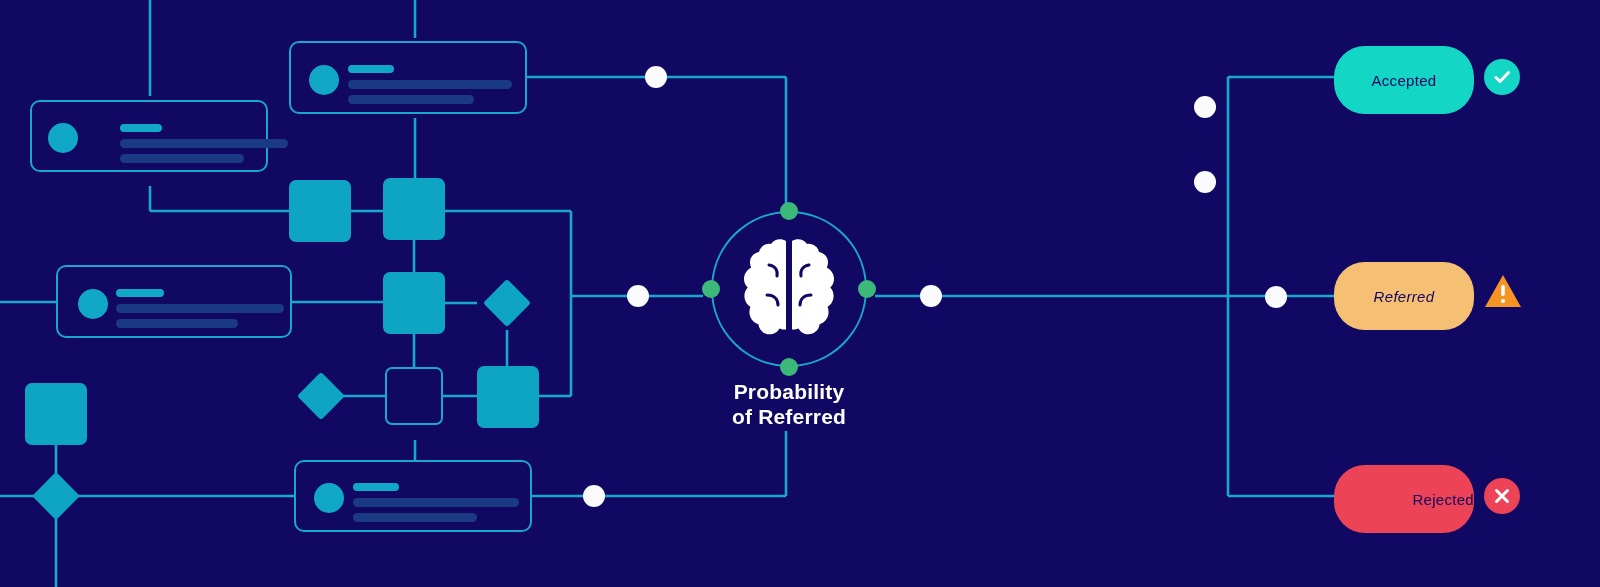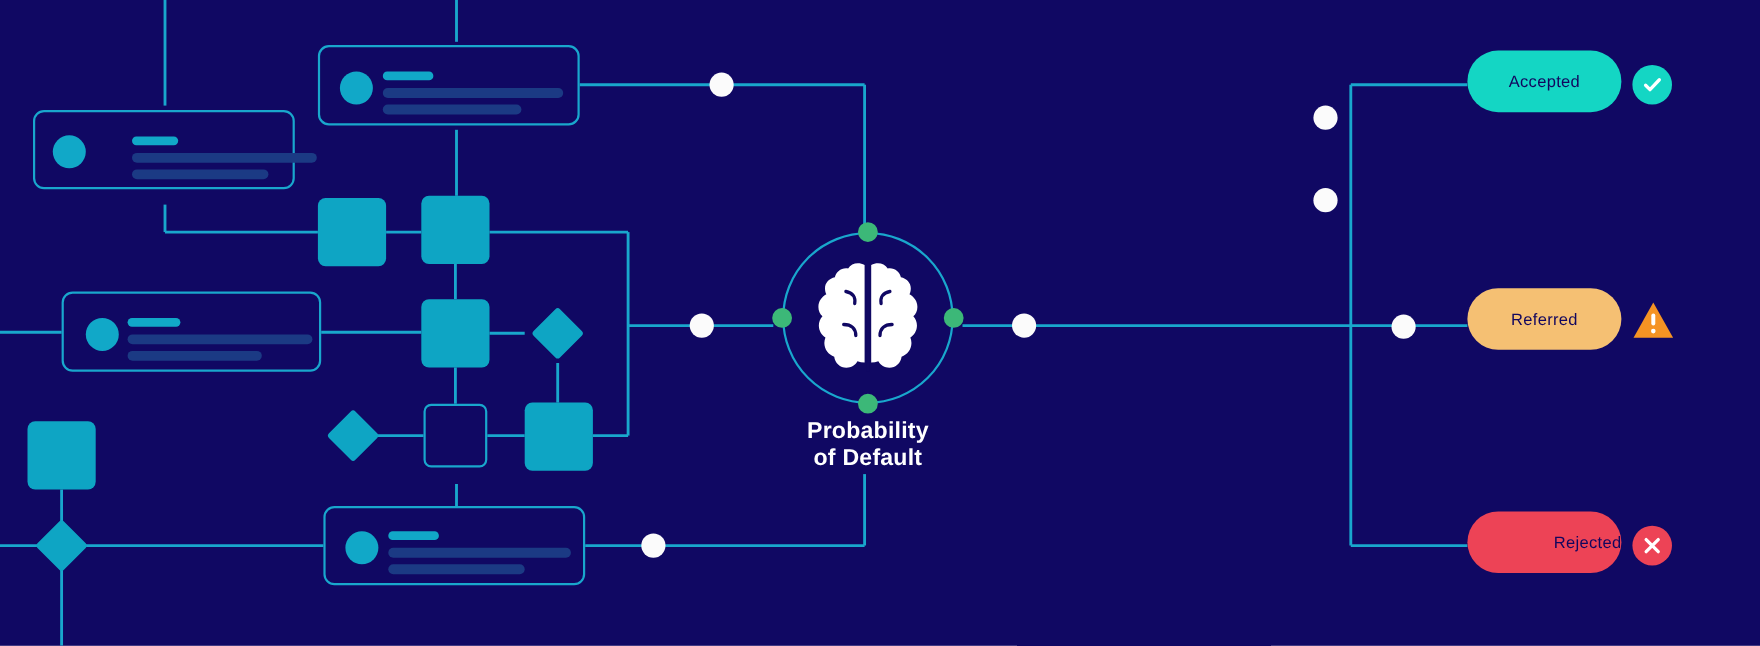--- a/index.html
+++ b/index.html
@@ -61,21 +61,21 @@
   }
 
   
   .wdot{
     position:absolute;width:22px;height:22px;border-radius:50%;
     background:#fbfbfb;
   }
 
   
   .pill{
-    position:absolute;width:140px;height:56px;border-radius:31px;
+    position:absolute;width:140px;height:68px;border-radius:31px;
     display:flex;align-items:center;justify-content:center;
     color:#12065e;font-size:15px;letter-spacing:.3px;
   }
   .badge{
     position:absolute;width:36px;height:36px;border-radius:50%;
     display:flex;align-items:center;justify-content:center;
   }
 </style>
 </head>
 <body>
@@ -184,42 +184,42 @@
         <path d="M30 28c6 1 9 5 8 11"></path>
         <path d="M28 58c7 0 11 4 11 10"></path>
         <path d="M70 28c-6 1-9 5-8 11"></path>
         <path d="M72 58c-7 0-11 4-11 10"></path>
       </g>
       <rect x="48.3" y="3" width="3.4" height="98" fill="#100863"></rect>
     </svg>
 
     <div id="brain-label">
       <span>Probability</span><br>
-      <span>of Default</span>
+      <span>of Referred</span>
     </div>
   </div>
 
   <div class="wdot" style="left:645px;top:66px;"></div>
   <div class="wdot" style="left:627px;top:285px;"></div>
   <div class="wdot" style="left:583px;top:485px;"></div>
   <div class="wdot" style="left:920px;top:285px;"></div>
   <div class="wdot" style="left:1194px;top:96px;"></div>
   <div class="wdot" style="left:1194px;top:171px;"></div>
   <div class="wdot" style="left:1265px;top:286px;"></div>
 
   <div class="pill" style="left:1334px;top:46px;background:#14d6c4;">
     <span>Accepted</span>
   </div>
   <div class="badge" style="left:1484px;top:59px;background:#14d6c4;">
     <svg width="20" height="20" viewBox="0 0 20 20" xmlns="http://www.w3.org/2000/svg">
       <path d="M4 10.5 L8 14.5 L16.5 5.5" stroke="#ffffff" stroke-width="3" fill="none" stroke-linecap="round" stroke-linejoin="round"></path>
     </svg>
   </div>
 
-  <div class="pill" style="left:1334px;top:262px;background:#f5c073;">
+  <div class="pill" style="left:1334px;top:262px;background:#f5c073;font-style:italic;">
     <span>Referred</span>
   </div>
   <div style="position:absolute;left:1484px;top:274px;width:38px;height:34px;">
     <svg width="38" height="34" viewBox="0 0 38 34" xmlns="http://www.w3.org/2000/svg">
       <path d="M19 1 L37 33 L1 33 Z" fill="#f59323"></path>
       <rect x="17.2" y="11" width="3.6" height="11" rx="1.8" fill="#ffffff"></rect>
       <circle cx="19" cy="27" r="2.1" fill="#ffffff"></circle>
     </svg>
   </div>
 

